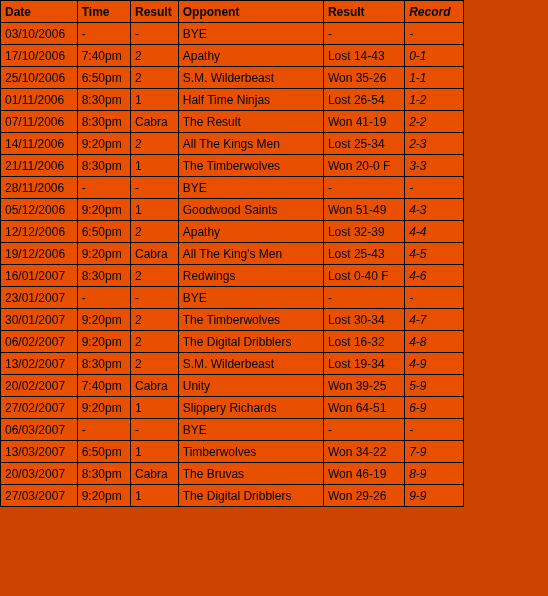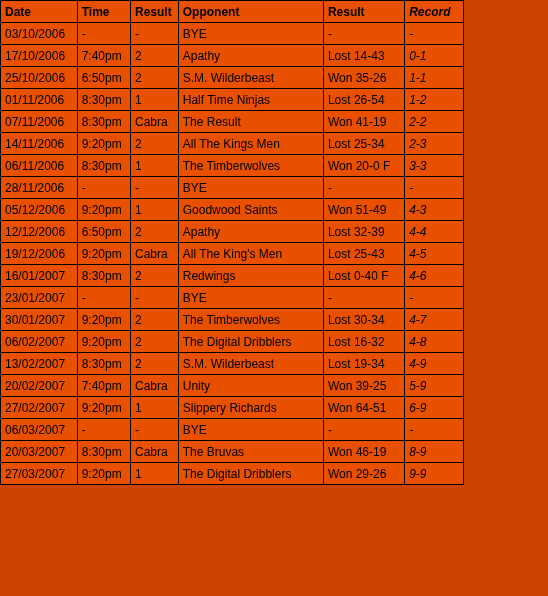--- a/index.html
+++ b/index.html
@@ -97,21 +97,21 @@
       </tr>
       <tr>
         <td class="col-date">14/11/2006</td>
         <td class="col-time">9:20pm</td>
         <td class="col-court">2</td>
         <td class="col-opponent">All The Kings Men</td>
         <td class="col-result">Lost 25-34</td>
         <td class="col-record">2-3</td>
       </tr>
       <tr>
-        <td class="col-date">06/11/2006</td>
+        <td class="col-date">21/11/2006</td>
         <td class="col-time">8:30pm</td>
         <td class="col-court">1</td>
         <td class="col-opponent">The Timberwolves</td>
         <td class="col-result">Won 20-0 F</td>
         <td class="col-record">3-3</td>
       </tr>
       <tr>
         <td class="col-date">28/11/2006</td>
         <td class="col-time">-</td>
         <td class="col-court">-</td>
@@ -199,20 +199,28 @@
         <td class="col-result">Won 64-51</td>
         <td class="col-record">6-9</td>
       </tr>
       <tr>
         <td class="col-date">06/03/2007</td>
         <td class="col-time">-</td>
         <td class="col-court">-</td>
         <td class="col-opponent">BYE</td>
         <td class="col-result">-</td>
         <td class="col-record">-</td>
+      </tr>
+      <tr>
+        <td class="col-date">13/03/2007</td>
+        <td class="col-time">6:50pm</td>
+        <td class="col-court">1</td>
+        <td class="col-opponent">Timberwolves</td>
+        <td class="col-result">Won 34-22</td>
+        <td class="col-record">7-9</td>
       </tr>
       <tr>
         <td class="col-date">20/03/2007</td>
         <td class="col-time">8:30pm</td>
         <td class="col-court">Cabra</td>
         <td class="col-opponent">The Bruvas</td>
         <td class="col-result">Won 46-19</td>
         <td class="col-record">8-9</td>
       </tr>
       <tr>

